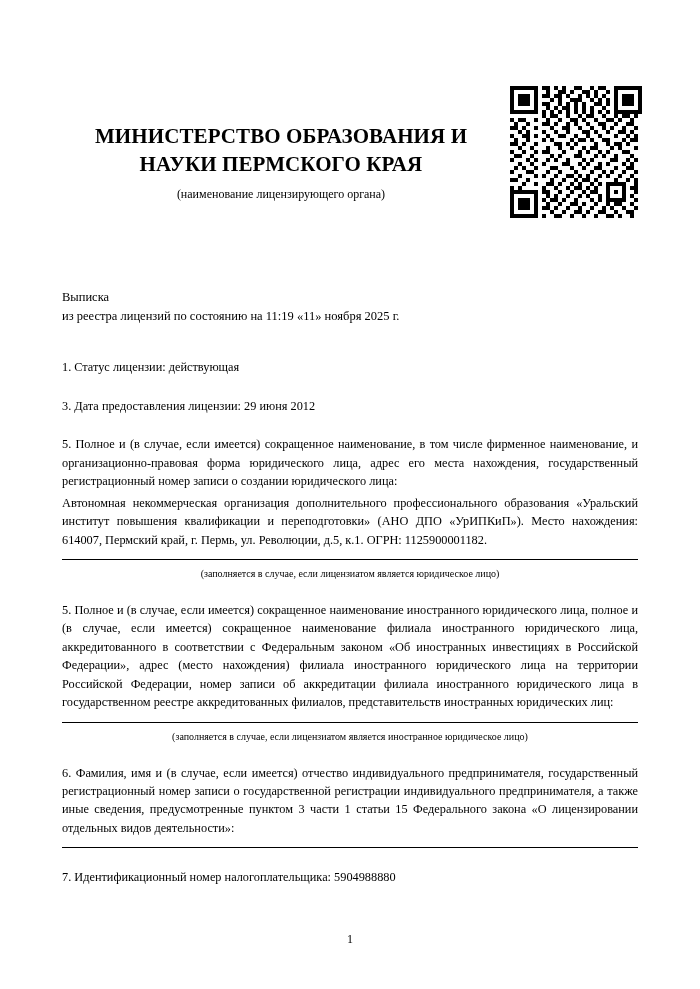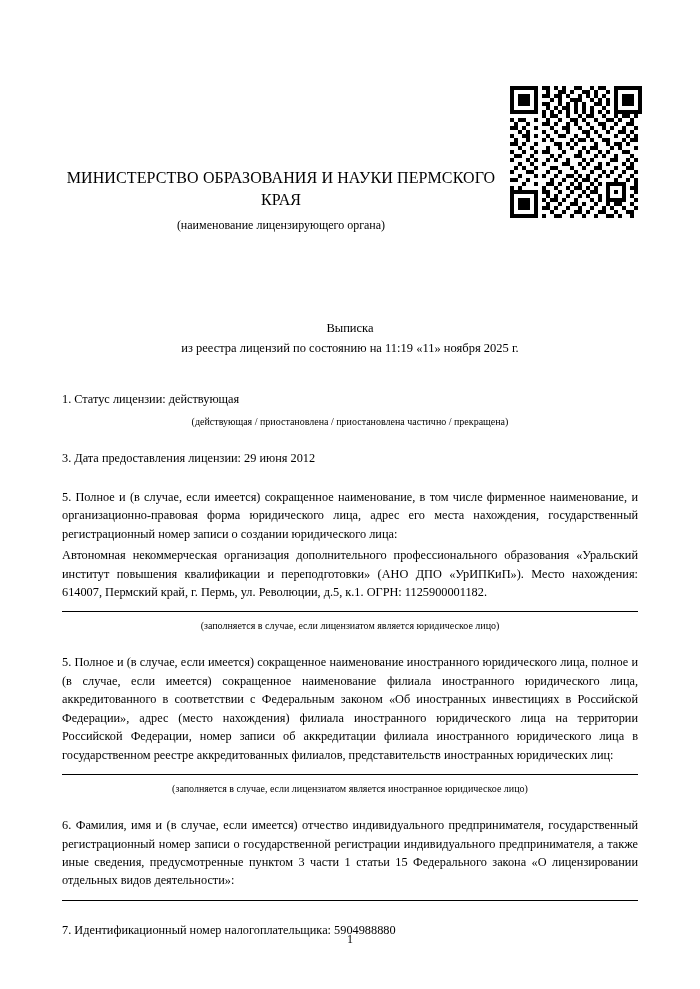--- a/index.html
+++ b/index.html
@@ -31,34 +31,33 @@
   }
   .qr svg { display: block; }
 
   .header-block {
     padding-top: 122px;
     text-align: center;
     width: 430px;
     margin-left: 4px;
   }
   .org-title {
-    font-size: 16px;
-    font-weight: normal;
+    font-size: 21px;
+    font-weight: bold;
     line-height: 1.35;
     letter-spacing: 0.1px;
-    margin-top: 45px;
   }
   .org-caption {
     font-size: 12px;
     margin-top: 8px;
   }
 
   .doc-title {
     margin-top: 86px;
-    text-align: center;
+    text-align: left;
     font-size: 12.5px;
     line-height: 1.55;
   }
 
   .section {
     margin-top: 20px;
     font-size: 12.3px;
     line-height: 1.5;
     text-align: justify;
   }
@@ -419,21 +418,20 @@
     <div class="org-caption">(наименование лицензирующего органа)</div>
   </div>
 
   <div class="doc-title">
     <div>Выписка</div>
     <div>из реестра лицензий по состоянию на 11:19 «11» ноября 2025 г.</div>
   </div>
 
   <div class="section first">
     <div>1. Статус лицензии: действующая</div>
-    <div class="caption">(действующая / приостановлена / приостановлена частично / прекращена)</div>
   </div>
 
 
   <div class="section">
     <div>3. Дата предоставления лицензии: 29 июня 2012</div>
   </div>
 
   <div class="section">
     <div>5. Полное и (в случае, если имеется) сокращенное наименование, в том числе фирменное наименование, и организационно-правовая форма юридического лица, адрес его места нахождения, государственный регистрационный номер записи о создании юридического лица:</div>
     <div class="body-para">Автономная некоммерческая организация дополнительного профессионального образования «Уральский институт повышения квалификации и переподготовки» (АНО ДПО «УрИПКиП»). Место нахождения: 614007, Пермский край, г. Пермь, ул. Революции, д.5, к.1. ОГРН: 1125900001182.</div>

